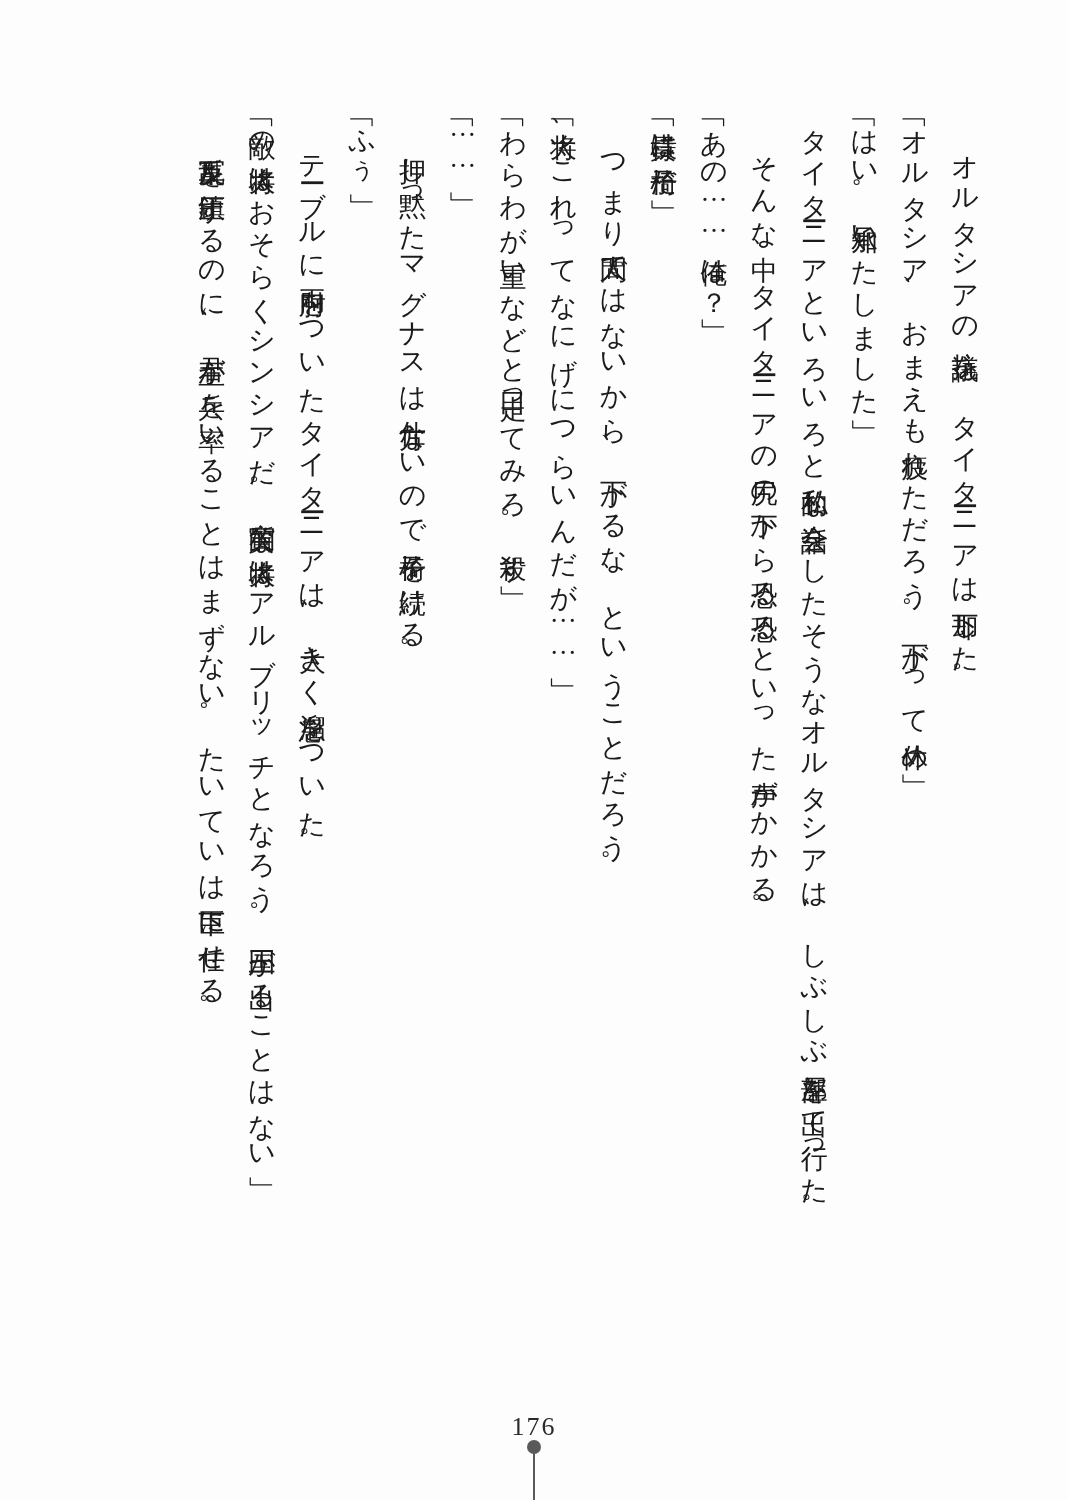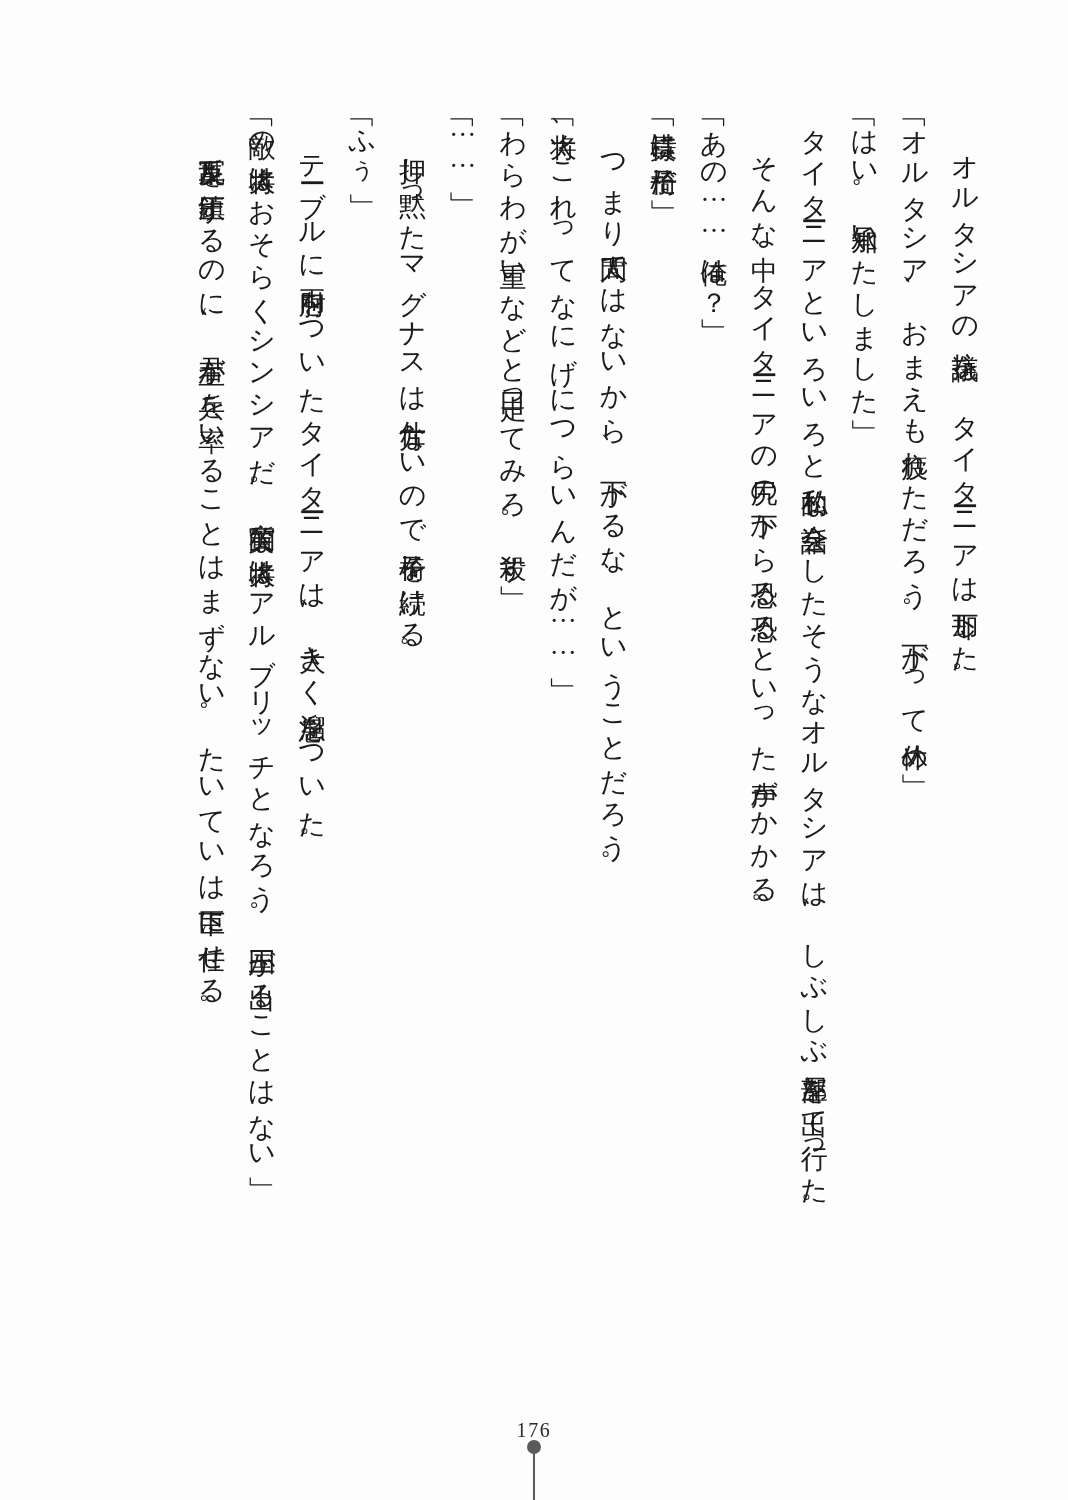--- a/index.html
+++ b/index.html
@@ -39,21 +39,21 @@
   .text-body p.indent {
     text-indent: 1em;
   }
 
   .page-number {
     position: absolute;
     left: 0;
     right: 0;
     bottom: 58px;
     text-align: center;
-    font-size: 20px;
+    font-size: 26px;
     letter-spacing: 0.08em;
     color: #2a2a2a;
     font-family: "Liberation Serif", "DejaVu Serif", serif;
   }
 
   
   .folio-mark {
     position: absolute;
     left: 50%;
     bottom: 0px;

